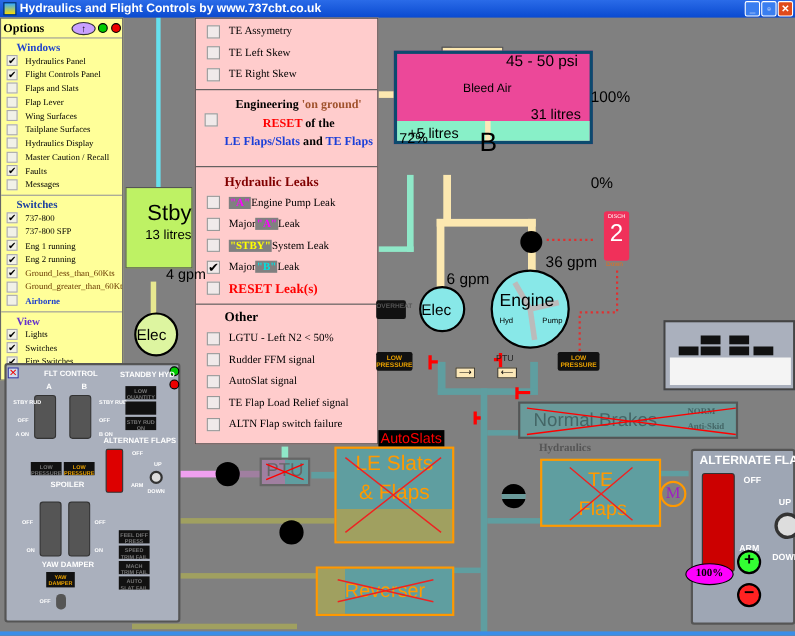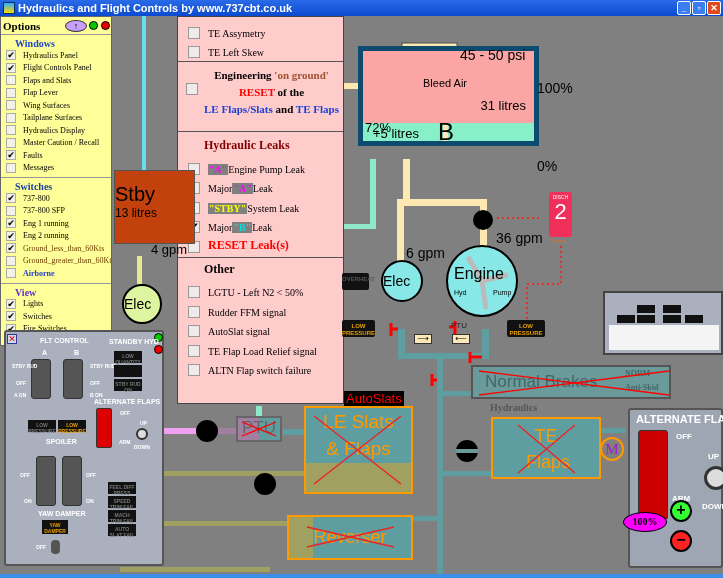--- a/index.html
+++ b/index.html
@@ -14,21 +14,21 @@
 .options{position:absolute;left:0;top:16px;width:112px;height:330px;background:#ffff99;border:1px solid #666;font-size:9px;overflow:hidden}
 .options .hdr{height:18px;border-bottom:1px solid #999;display:flex;align-items:center;padding-left:2px;font-weight:bold;font-size:11px}
 .options .hdr .up{position:absolute;left:64px;top:3px;width:22px;height:12px;border-radius:50%;background:#c9a0ff;border:1px solid #333;font-size:9px;text-align:center;line-height:10px}
 .options .hdr .zi{position:absolute;top:4px;width:9px;height:9px;border-radius:50%;border:1px solid #000}
 .sec-title{color:#2244cc;font-weight:bold;font-size:10px;padding-left:14px;margin-top:3px}
 .opt{display:flex;align-items:center;height:12.5px;padding-left:5px;font-size:8px}
 .cb{width:10px;height:10px;border:1px solid #aaa;background:#f1f1e8;margin-right:7px;font-size:9px;line-height:8px;text-align:center;color:#000;flex:none}
 .sep{border-top:1px solid #999;margin-top:3px}
 
 .faults{position:absolute;left:177px;top:16px;width:167px;height:388px;background:#ffcccc;border:1px solid #444;font-size:10px}
-.frow{display:flex;align-items:flex-end;height:19.5px;padding-left:10px}
+.frow{display:flex;align-items:center;height:19.5px;padding-left:10px}
 .fcb{width:12px;height:12px;border:1px solid #999;background:#f0eaea;margin-right:8px;flex:none;font-size:12px;line-height:10px;text-align:center}
 .fsep{border-top:1px solid #555}
 .ftitle{color:#800000;font-weight:bold;font-size:12px;padding:6px 0 2px 26px}
 .tag{background:#808080;font-weight:bold;padding:0 1px}
 
 .box{position:absolute;border:2px solid #f90;color:#f90;font-family:"Liberation Sans",sans-serif;text-align:center}
 .lbl{position:absolute;font-family:"Liberation Sans",sans-serif;color:#000}
 .pump{position:absolute;border:2px solid #000;border-radius:50%;background:#88e8e8;font-family:"Liberation Sans",sans-serif;}
 .lowp{position:absolute;background:#111;color:#e8a000;font:bold 6px "Liberation Sans",sans-serif;text-align:center;border-radius:2px;padding-top:3px;line-height:7px}
 .dot{position:absolute;background:#000;border-radius:50%}
@@ -200,20 +200,24 @@
 <div class="faults">
   <div id="te-list" style="padding-top:2px">
       <div class="frow">
         <span class="fcb"></span>
         <span>TE Assymetry</span>
       </div>
       <div class="frow">
         <span class="fcb"></span>
         <span>TE Left Skew</span>
       </div>
+      <div class="frow">
+        <span class="fcb"></span>
+        <span>TE Right Skew</span>
+      </div>
     </div>
   <div class="fsep" style="margin-top:3px"></div>
   <div style="position:relative;height:54px;font-weight:bold;font-size:11px;text-align:center;padding:5px 0 0 22px;line-height:17px">
     <span class="fcb" style="position:absolute;left:8px;top:21px"></span>
     <div><span>Engineering </span><span style="color:#a0522d">'on ground'</span></div>
     <div><span style="color:#f00">RESET</span><span> of the</span></div>
     <div><span style="color:#1a3fd8">LE Flaps/Slats</span><span> and </span><span style="color:#1a3fd8">TE Flaps</span></div>
   </div>
   <div class="fsep" style="margin-top:15px"></div>
   <div class="ftitle">Hydraulic Leaks</div>
@@ -267,34 +271,34 @@
         <span class="fcb"></span>
         <span>TE Flap Load Relief signal</span>
       </div>
       <div class="frow">
         <span class="fcb"></span>
         <span>ALTN Flap switch failure</span>
       </div>
     </div>
 </div>
 
-<div class="abs" style="left:358px;top:46px;width:181px;height:100px;background:#fca5a5;border:5px solid #0c4a6e">
+<div class="abs" style="left:358px;top:46px;width:181px;height:85px;background:#ec4899;border:3px solid #0c4a6e">
   <div class="abs" style="left:0;bottom:0;width:100%;height:18px;background:#88f0c8"></div>
   <div class="abs" style="left:80px;bottom:0;width:5px;height:18px;background:#fce8b8"></div>
   <span class="lbl" style="left:60px;top:26px;font-size:11px">Bleed Air</span>
   <span class="lbl" style="right:8px;top:47px;font-size:13px">31 litres</span>
   <span class="lbl" style="left:2px;top:69px;font-size:13px">72%</span>
   <span class="lbl" style="left:75px;top:67px;font-size:24px">B</span>
   <span class="lbl" style="left:10px;bottom:0;font-size:13px">+5 litres</span>
 </div>
 <span class="lbl" style="left:460px;top:47px;font-size:14px">45 - 50 psi</span>
 <span class="lbl" style="left:537px;top:80px;font-size:14px">100%</span>
 <span class="lbl" style="left:537px;top:158px;font-size:14px">0%</span>
 
-<div class="abs" style="left:114px;top:170px;width:81px;height:74px;background:#c2410c;border:1px solid #555;text-align:left;font-family:'Liberation Sans',sans-serif">
+<div class="abs" style="left:114px;top:170px;width:61px;height:74px;background:#bef264;border:1px solid #555;text-align:right;font-family:'Liberation Sans',sans-serif">
   <div style="font-size:20px;margin-top:12px">Stby</div>
   <div style="font-size:12px">13 litres</div>
 </div>
 <span class="lbl" style="left:151px;top:242px;font-size:13px">4 gpm</span>
 <div class="pump" style="left:122px;top:284px;width:40px;height:40px;background:#ddf5a0;font-size:14px;line-height:36px"><span>Elec</span></div>
 
 <span class="lbl" style="left:406px;top:245px;font-size:14px">6 gpm</span>
 <div class="pump" style="left:381px;top:260px;width:42px;height:42px;font-size:14px;line-height:38px"><span>Elec</span></div>
 <span class="lbl" style="left:496px;top:230px;font-size:14px">36 gpm</span>
 <div class="pump" style="left:446px;top:245px;width:72px;height:72px">

